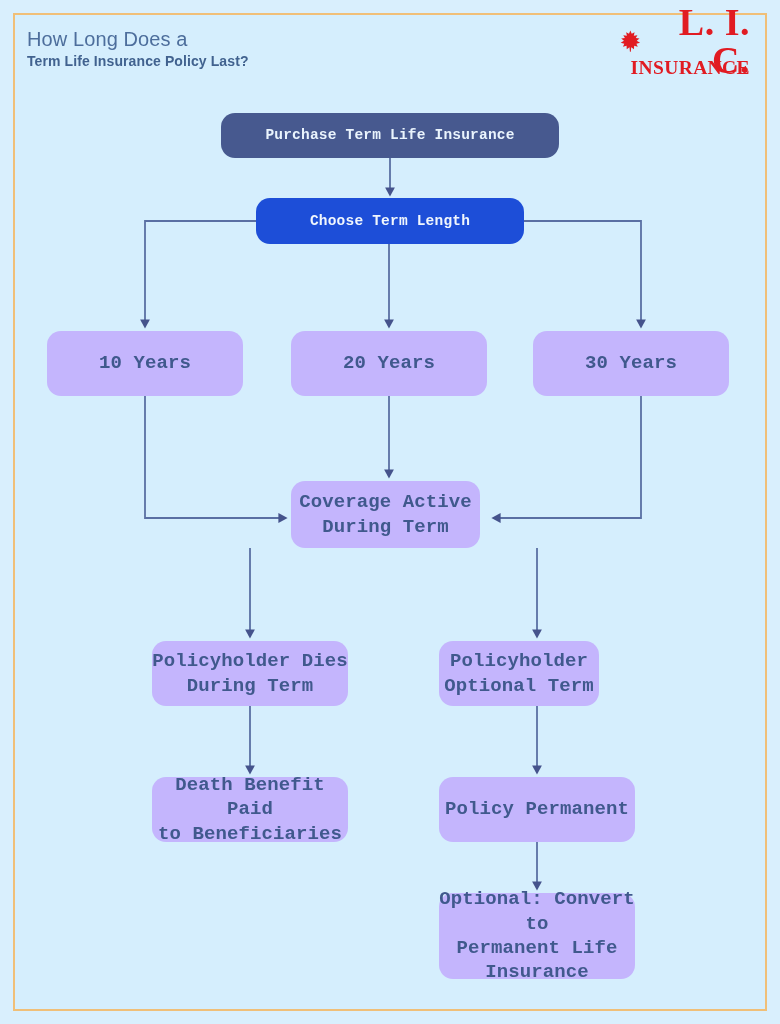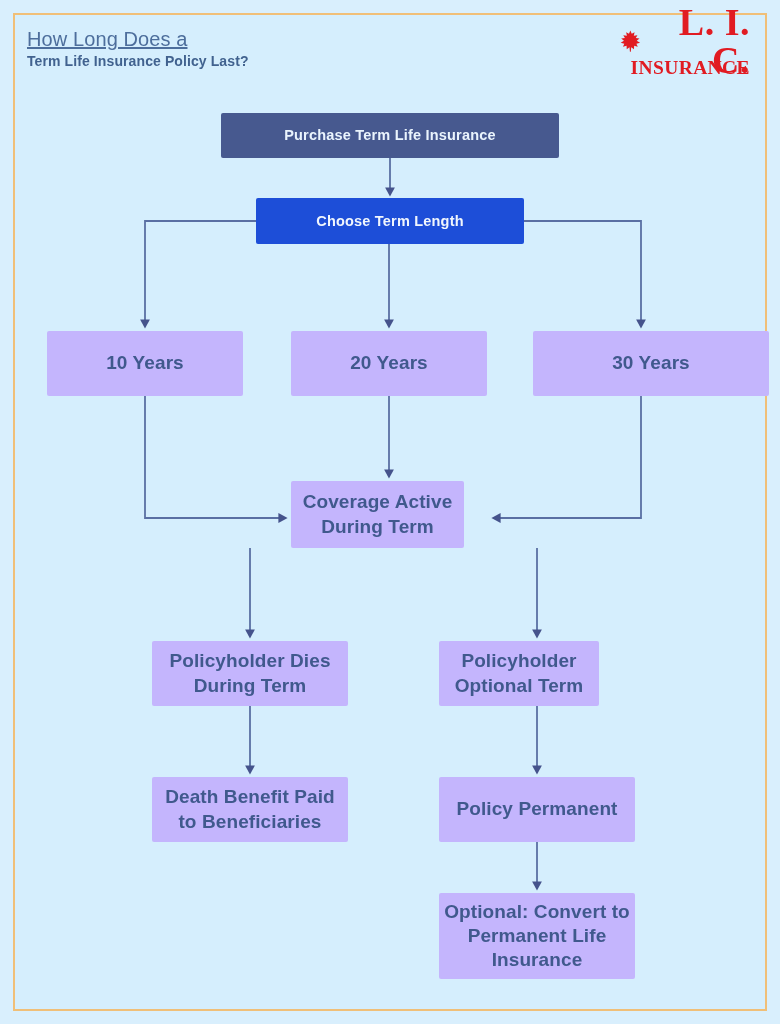--- a/index.html
+++ b/index.html
@@ -47,21 +47,20 @@
     left: 27px;
     top: 26px;
     line-height: 1.32;
   }
   .title-line-1 {
     font-size: 20px;
     font-weight: 400;
     color: #4d6e9c;
     letter-spacing: 0.1px;
     white-space: nowrap;
-    text-decoration: underline;
   }
   .title-line-2 {
     font-size: 14px;
     font-weight: 700;
     color: #41628f;
     letter-spacing: 0.1px;
     white-space: nowrap;
   }
 
   #logo {
@@ -118,23 +117,24 @@
     height: 1024px;
   }
 
   .node {
     position: absolute;
     box-sizing: border-box;
     display: flex;
     align-items: center;
     justify-content: center;
     text-align: center;
-    border-radius: 2px;
+    border-radius: 14px;
     line-height: 1.28;
     font-weight: 700;
+    font-family: Liberation Mono, monospace;
   }
   .node-dark {
     background: #47598f;
     color: #eaf4fd;
     font-size: 14.5px;
     letter-spacing: 0.2px;
   }
   .node-mid {
     background: #1d4ed8;
     color: #f0f6fd;
@@ -216,25 +216,25 @@
     </div>
 
     <div class="node node-light" style="left:47px; top:331px; width:196px; height:65px;">
       <span>10 Years</span>
     </div>
 
     <div class="node node-light" style="left:291px; top:331px; width:196px; height:65px;">
       <span>20 Years</span>
     </div>
 
-    <div class="node node-light" style="left:533px; top:331px; width:236px; height:65px;">
+    <div class="node node-light" style="left:533px; top:331px; width:196px; height:65px;">
       <span>30 Years</span>
     </div>
 
-    <div class="node node-light" style="left:291px; top:481px; width:173px; height:67px;">
+    <div class="node node-light" style="left:291px; top:481px; width:189px; height:67px;">
       <span>
         <span>Coverage Active</span><br>
         <span>During Term</span>
       </span>
     </div>
 
     <div class="node node-light" style="left:152px; top:641px; width:196px; height:65px;">
       <span>
         <span>Policyholder Dies</span><br>
         <span>During Term</span>

